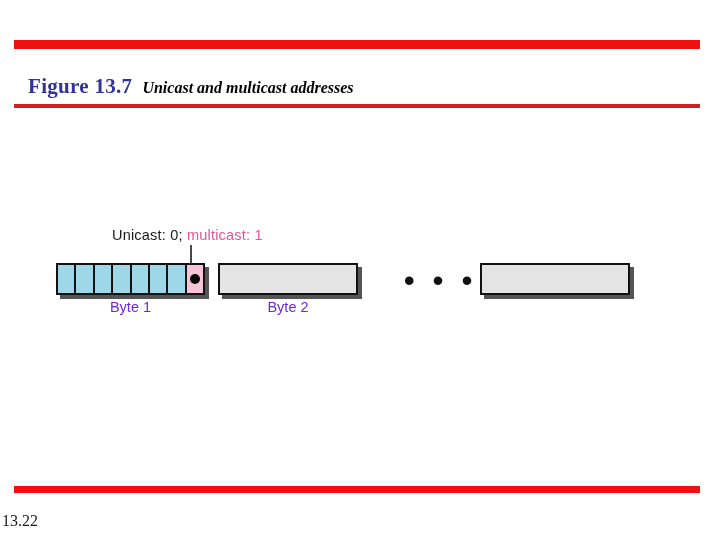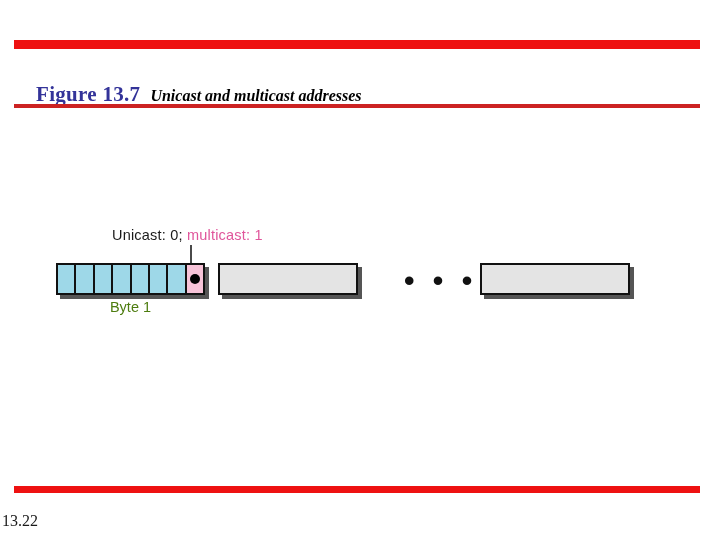--- a/index.html
+++ b/index.html
@@ -38,23 +38,22 @@
     top: 486px;
     width: 686px;
     height: 7px;
     background: #ee1111;
   }
 
   
   .title-row {
     position: absolute;
     left: 28px;
-    top: 82px;
+    top: 74px;
     white-space: nowrap;
-    margin-left: 8px;
   }
   .title-figure {
     font-family: "Liberation Serif", serif;
     font-weight: bold;
     font-size: 21px;
     color: #333399;
     letter-spacing: 0.3px;
   }
   .title-caption {
     font-family: "Liberation Serif", serif;
@@ -131,21 +130,21 @@
     margin-left: -5px;
     margin-top: -5px;
     border-radius: 50%;
     background: #000000;
   }
 
   .byte-caption {
     position: absolute;
     font-family: "Liberation Sans", sans-serif;
     font-size: 14.5px;
-    color: #4d7c0f;
+    color: #6d28d9;
     text-align: center;
     white-space: nowrap;
   }
 
   .ellipsis {
     position: absolute;
     left: 404px;
     top: 266px;
     font-family: "Liberation Sans", sans-serif;
     font-size: 30px;
@@ -193,20 +192,21 @@
     <div class="cell"></div>
     <div class="cell"></div>
     <div class="cell"></div>
     <div class="cell flag">
       <span class="flag-dot"></span>
     </div>
   </div>
   <div class="byte-caption" style="left:56px; top:299px; width:149px;">Byte 1</div>
 
   <div class="byte-box" style="left:218px; top:263px; width:140px; height:32px;"></div>
+  <div class="byte-caption" style="left:218px; top:299px; width:140px;">Byte 2</div>
 
   <div class="ellipsis">• • •</div>
 
   <div class="byte-box" style="left:480px; top:263px; width:150px; height:32px;"></div>
 
 </div>
 
 <div class="rule-bottom"></div>
 <div class="page-number">13.22</div>
 

